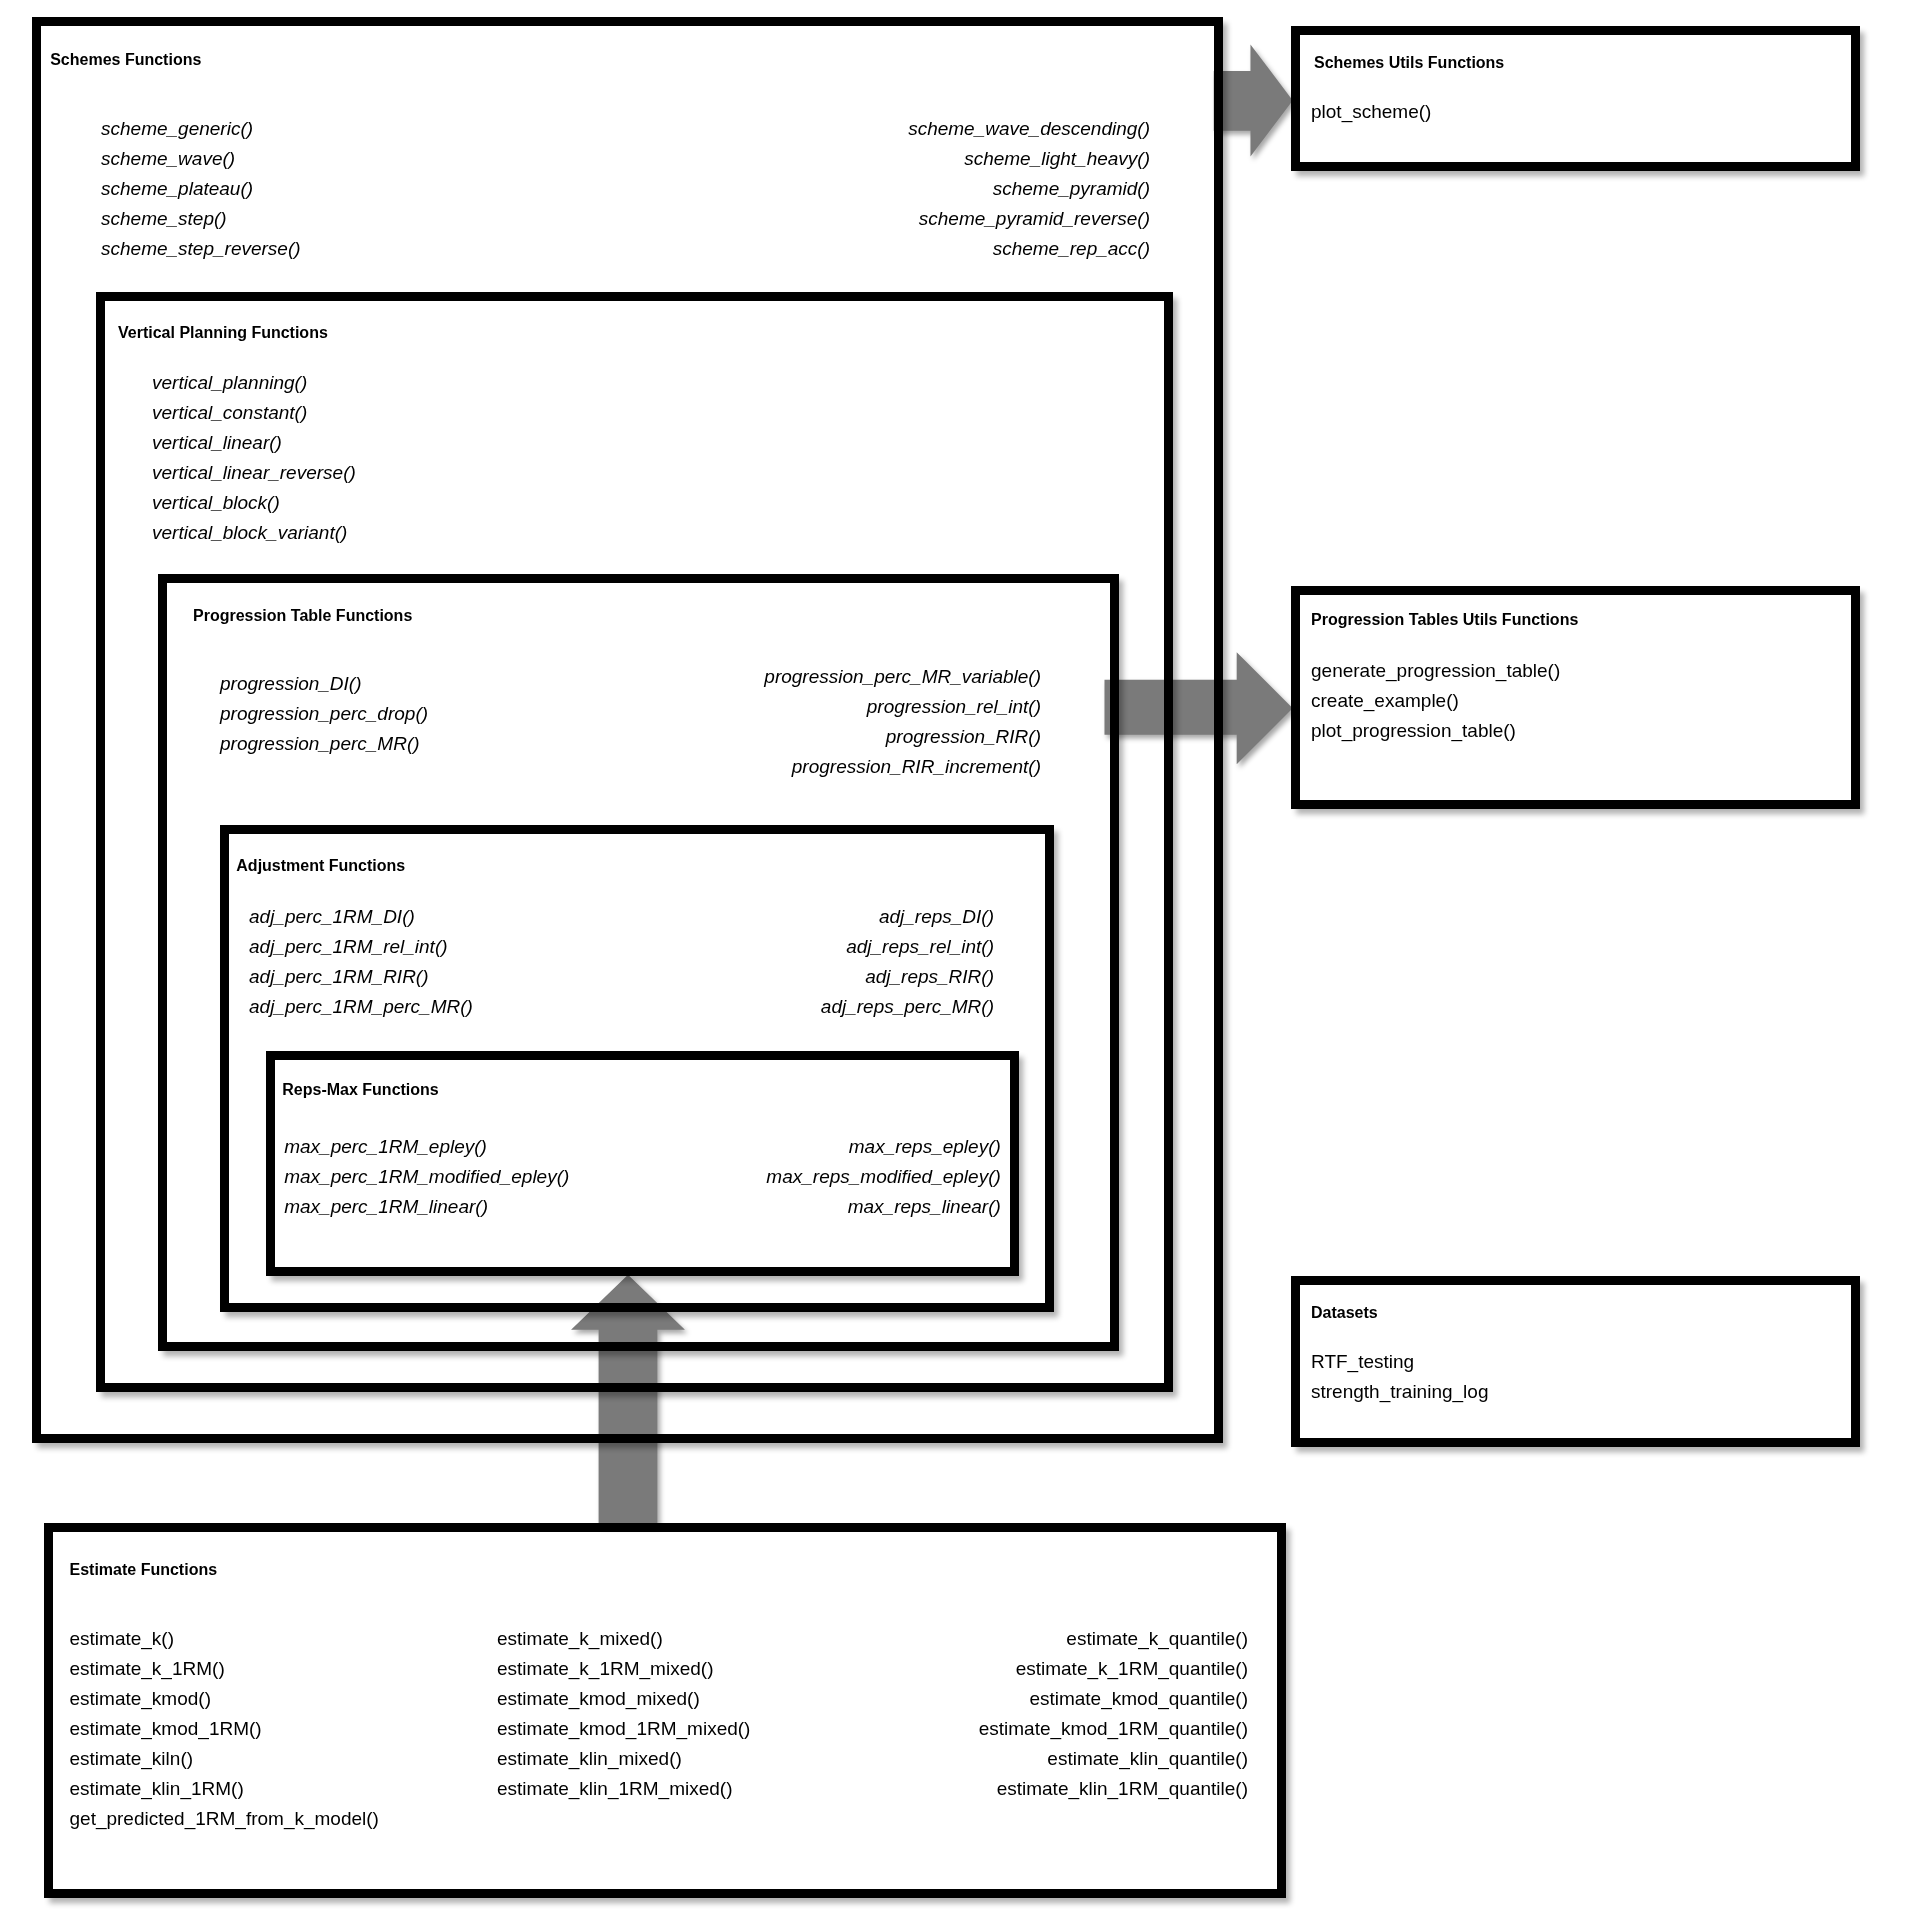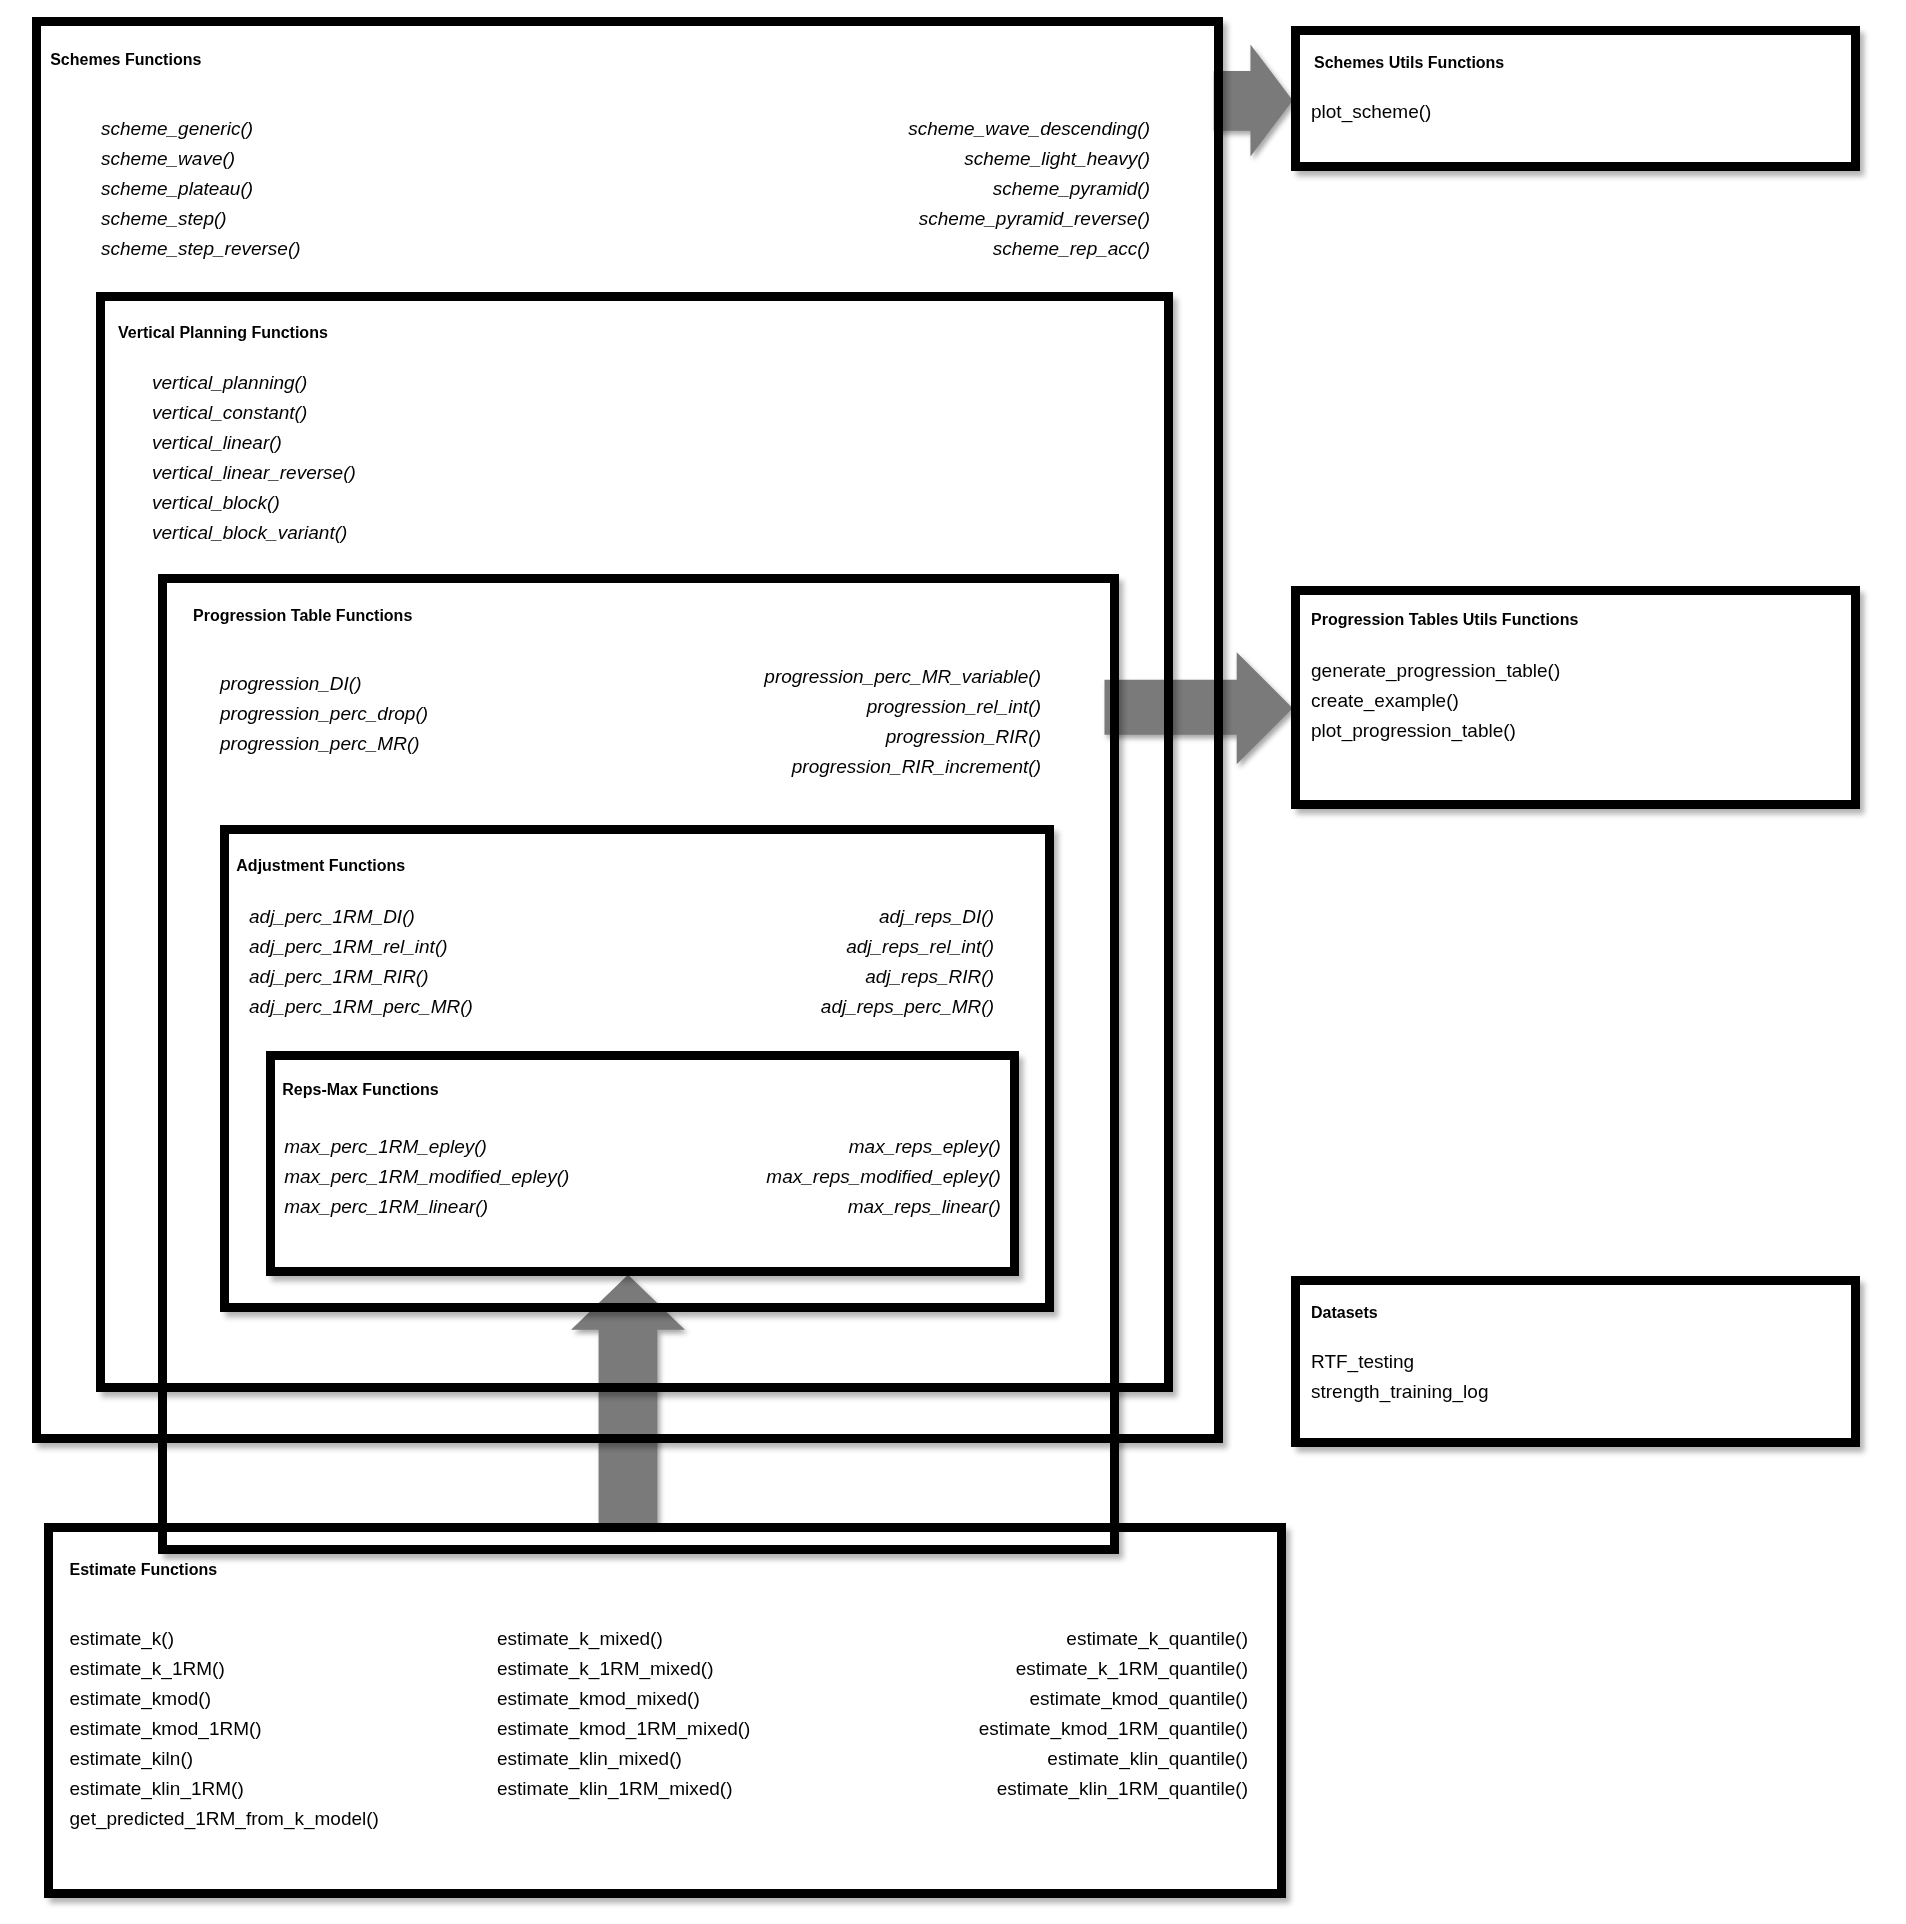--- a/index.html
+++ b/index.html
@@ -78,21 +78,21 @@
     <div class="col italic" style="left:47px;top:67px;">
         <div class="fn-row">vertical_planning()</div>
         <div class="fn-row">vertical_constant()</div>
         <div class="fn-row">vertical_linear()</div>
         <div class="fn-row">vertical_linear_reverse()</div>
         <div class="fn-row">vertical_block()</div>
         <div class="fn-row">vertical_block_variant()</div>
       </div>
   </div>
 
-  <div class="box" style="left: 158px; top: 574px; width: 961px; height: 980px; border-color: rgb(0, 0, 0);">
+  <div class="box" style="left: 158px; top: 574px; width: 961px; height: 777px; border-color: rgb(0, 0, 0);">
     <div class="box-title" style="left:26px;top:23px;">Progression Table Functions</div>
     <div class="col italic" style="left:53px;top:86px;">
         <div class="fn-row">progression_DI()</div>
         <div class="fn-row">progression_perc_drop()</div>
         <div class="fn-row">progression_perc_MR()</div>
       </div>
     <div class="col italic align-right" style="right:69px;top:79px;">
         <div class="fn-row">progression_perc_MR_variable()</div>
         <div class="fn-row">progression_rel_int()</div>
         <div class="fn-row">progression_RIR()</div>

